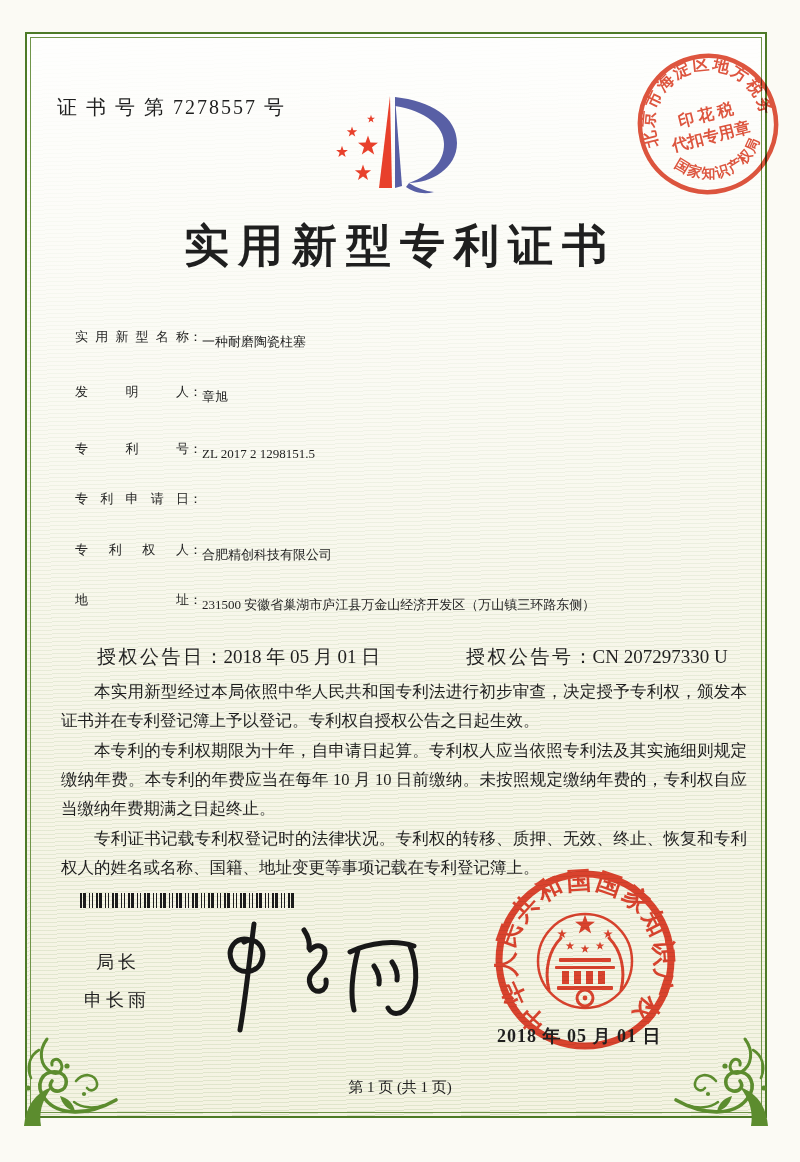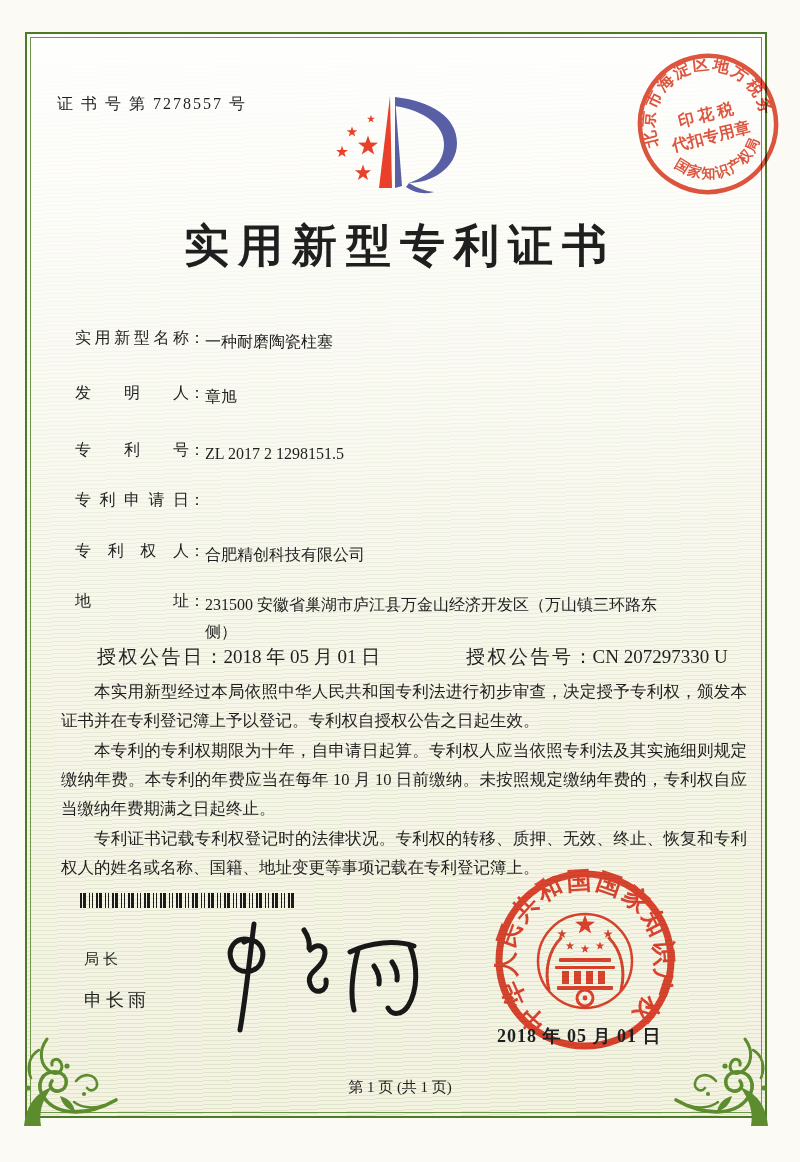--- a/index.html
+++ b/index.html
@@ -10,46 +10,46 @@
     background:
       linear-gradient(180deg, rgba(255,255,255,.95) 0%, rgba(255,255,255,.62) 30%, rgba(255,255,255,.22) 60%, rgba(255,255,255,0) 100%),
       repeating-linear-gradient(178deg, rgba(140,172,110,.20) 0 1px, rgba(0,0,0,0) 1px 4px),
       #f4f3e2;
     border:2.5px solid #4d7a27;}
   .paper-inner{position:absolute;inset:3px;border:1px solid #6f9448;}
   .corner{position:absolute;width:104px;height:92px;z-index:4;}
   .corner.bl{left:16px;bottom:34px;}
   .corner.br{right:24px;bottom:34px;transform:scaleX(-1);}
   
-  .cert-no{position:absolute;left:57px;top:94px;font-size:16px;letter-spacing:2px;}
+  .cert-no{position:absolute;left:57px;top:94px;font-size:20px;letter-spacing:2px;}
   .logo{position:absolute;left:333px;top:70px;z-index:3;}
   .tax-stamp{position:absolute;left:632px;top:48px;z-index:5;transform:rotate(-14deg);
              mix-blend-mode:multiply;opacity:.93;}
   .title{position:absolute;left:0;top:216px;width:100%;text-align:center;
          font-size:45px;font-weight:bold;letter-spacing:9px;}
   
-  .field-row{position:absolute;left:75px;font-size:16px;display:flex;align-items:flex-start;}
+  .field-row{position:absolute;left:75px;font-size:13px;display:flex;align-items:flex-start;}
   .flabel{display:inline-block;width:114px;text-align:justify;text-align-last:justify;flex:none;}
   .fcolon{flex:none;}
   .fvalue{display:inline-block;max-width:492px;line-height:27px;}
   .grant-row{position:absolute;top:644px;left:0;width:100%;font-size:19px;}
   .grant-a{position:absolute;left:75px;margin-left:22px;}
   .grant-b{position:absolute;left:466px;}
   .grant-label{letter-spacing:2.5px;}
   
   .body-text{position:absolute;left:60px;top:676px;width:688px;font-size:16.5px;
              line-height:29px;text-align:justify;}
   .body-text p{margin:1px;text-indent:2em;}
   
   .barcode{position:absolute;left:80px;top:893px;width:216px;height:15px;
     background:repeating-linear-gradient(90deg,#1c1c1c 0 2px,transparent 2px 3px,
       #1c1c1c 3px 6px,transparent 6px 9px,#1c1c1c 9px 10px,transparent 10px 12px,
       #1c1c1c 12px 13px,transparent 13px 16px);}
   
-  .sig-title{position:absolute;left:84px;top:950px;font-size:15px;letter-spacing:4px;
+  .sig-title{position:absolute;left:96px;top:950px;font-size:18px;letter-spacing:4px;
              font-family:"Liberation Sans","DejaVu Sans",sans-serif;}
   .sig-name{position:absolute;left:84px;top:988px;font-size:18px;letter-spacing:4px;
             font-family:"Liberation Sans","DejaVu Sans",sans-serif;}
   .signature{position:absolute;left:192px;top:918px;z-index:6;}
   
   .seal{position:absolute;left:489px;top:864px;z-index:5;mix-blend-mode:multiply;opacity:.95;}
   .seal-date{position:absolute;left:497px;top:1024px;font-size:18px;font-weight:bold;
              letter-spacing:1px;z-index:7;}
   .footer{position:absolute;left:0;top:1078px;width:100%;text-align:center;font-size:15px;}
 </style>

